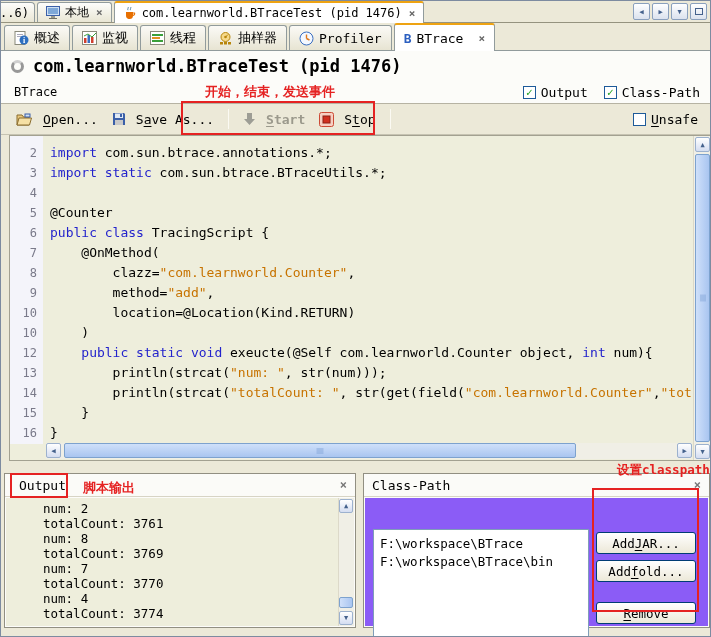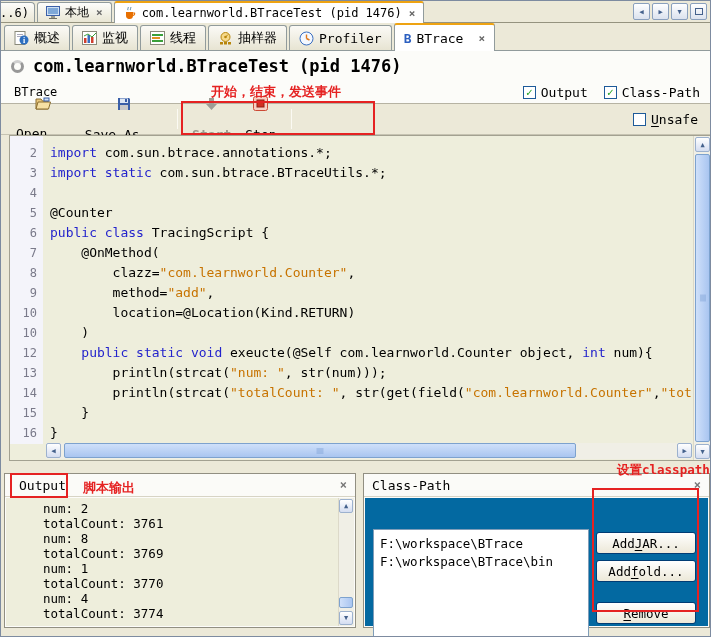--- a/index.html
+++ b/index.html
@@ -43,21 +43,21 @@
   .btrace-bar{position:absolute;left:0;top:80px;right:0;height:23px;background:#fcfcf9;
     border-bottom:1px solid #b6b3a3;display:flex;align-items:center;font-size:12px;}
   .btrace-bar .bar-label{padding-left:13px;}
   .bar-checks{margin-left:auto;display:flex;gap:16px;padding-right:10px;}
   .chk{display:flex;align-items:center;gap:5px;font-size:13px;}
   .chk-box{width:13px;height:13px;border:1px solid #1d5a99;background:#fff;
     display:flex;align-items:center;justify-content:center;font-size:11px;color:#1fa11f;font-weight:bold;line-height:1;}
   
   .toolbar{position:absolute;left:0;top:103px;right:0;height:31px;background:#ece9d8;
     border-bottom:1px solid #c6c3b2;display:flex;align-items:center;padding:0 8px;font-size:13px;}
-  .tool-btn{display:flex;align-items:center;gap:16px;padding:3px 6px;border:1px solid transparent;border-radius:2px;flex-direction:column;}
+  .tool-btn{display:flex;align-items:center;gap:10px;padding:3px 6px;border:1px solid transparent;border-radius:2px;}
   .tool-btn.disabled{color:#9b998c;font-weight:bold;}
   .tsep{width:1px;height:20px;background:#c2bfaf;border-right:1px solid #fbfaf3;margin:0 7px;}
   .unsafe{margin-left:auto;display:flex;align-items:center;gap:5px;font-size:13px;padding-right:4px;}
   
   .editor{position:absolute;left:8px;top:134px;width:702px;height:326px;background:#eeeedc;border:1px solid #a3a191;}
   .gutter-bg{position:absolute;left:0;top:0;width:33px;height:308px;background:#f4f4fa;}
   .code-lines{position:absolute;left:0;top:2px;right:18px;height:306px;overflow:hidden;}
   .code-line{height:20px;line-height:20px;white-space:pre;font-size:13px;position:relative;}
   .code-line.clipped{margin-top:-15px;}
   .ln{display:inline-block;width:27px;text-align:right;padding-right:0;color:#7a7a8a;font-size:12px;}
@@ -80,21 +80,21 @@
   .hsb{position:absolute;left:36px;bottom:1px;height:16px;width:646px;background:#f0efe6;}
   
   .panel{position:absolute;background:#fcfcfa;border:1px solid #918f82;}
   .panel-header{height:23px;border-bottom:1px solid #d7d4c5;display:flex;align-items:center;
     font-size:13px;padding:0 8px;background:#fbfbf8;}
   .panel-header .px{margin-left:auto;font-size:12px;color:#777;font-weight:bold;}
   .output-content{position:absolute;left:1px;right:1px;top:24px;bottom:1px;background:#eeeedc;
     font-size:12.5px;line-height:15px;padding:3px 0 0 7px;overflow:hidden;}
   .out-line{white-space:pre;margin-left:30px;}
   .ovsb{position:absolute;right:1px;top:24px;bottom:1px;width:16px;background:#f0efe6;border-left:1px solid #dcd9c9;}
-  .cp-content{position:absolute;left:1px;right:1px;top:24px;bottom:1px;background:#0369a1;}
+  .cp-content{position:absolute;left:1px;right:1px;top:24px;bottom:1px;background:#8b5cf6;}
   .cp-list{position:absolute;left:8px;top:31px;width:216px;height:111px;background:#fff;
     border:1px solid #7f9db9;font-size:12.5px;line-height:18px;padding:5px 6px;overflow:hidden;}
   .cp-item{white-space:pre;}
   .xp-btn{position:absolute;left:231px;width:100px;height:22px;border:1px solid #003c74;border-radius:3px;
     background:linear-gradient(#ffffff,#ece8d8);font-family:inherit;font-size:12.5px;
     display:flex;align-items:center;justify-content:center;color:#000;}
   
   .annot-text{position:absolute;color:#e52222;font-weight:bold;font-size:13px;white-space:nowrap;}
   .annot-rect{position:absolute;border:2px solid #e52222;}
   u{text-underline-offset:2px;}
@@ -319,21 +319,21 @@
   <div class="panel" style="left:3px;top:472px;width:352px;height:155px;">
     <div class="panel-header">
       <span style="margin-left:6px;">Output</span>
       <span class="px">×</span>
     </div>
     <div class="output-content" id="output-lines">
         <div class="out-line">num: 2</div>
         <div class="out-line">totalCount: 3761</div>
         <div class="out-line">num: 8</div>
         <div class="out-line">totalCount: 3769</div>
-        <div class="out-line">num: 1</div>
+        <div class="out-line">num: 7</div>
         <div class="out-line">totalCount: 3770</div>
         <div class="out-line">num: 4</div>
         <div class="out-line">totalCount: 3774</div>
       </div>
     <div class="ovsb">
       <span class="sb-btn" style="left:0;top:1px;width:14px;height:14px;">▲</span>
       <div class="sb-thumb" style="left:0;bottom:18px;height:11px;width:14px;"></div>
       <span class="sb-btn" style="left:0;bottom:1px;width:14px;height:14px;">▼</span>
     </div>
   </div>
@@ -347,20 +347,20 @@
       <div class="cp-list" id="classpath-list">
           <div class="cp-item">F:\workspace\BTrace</div>
           <div class="cp-item">F:\workspace\BTrace\bin</div>
         </div>
       <button class="xp-btn" style="top:34px;">Add <u>J</u>AR...</button>
       <button class="xp-btn" style="top:62px;">Add <u>f</u>old...</button>
       <button class="xp-btn" style="top:104px;"><u>R</u>emove</button>
     </div>
   </div>
 
-  <div class="annot-text" style="left:210px;top:82px;">开始，结束，发送事件</div>
+  <div class="annot-text" style="left:204px;top:82px;">开始，结束，发送事件</div>
   <div class="annot-rect" style="left:180px;top:100px;width:194px;height:34px;"></div>
   <div class="annot-rect" style="left:9px;top:472px;width:58px;height:25px;"></div>
   <div class="annot-text" style="left:82px;top:478px;">脚本输出</div>
   <div class="annot-text" style="left:616px;top:461px;font-size:12.5px;">设置classpath</div>
   <div class="annot-rect" style="left:591px;top:487px;width:107px;height:124px;"></div>
 
 </div>
 
 </body></html>

